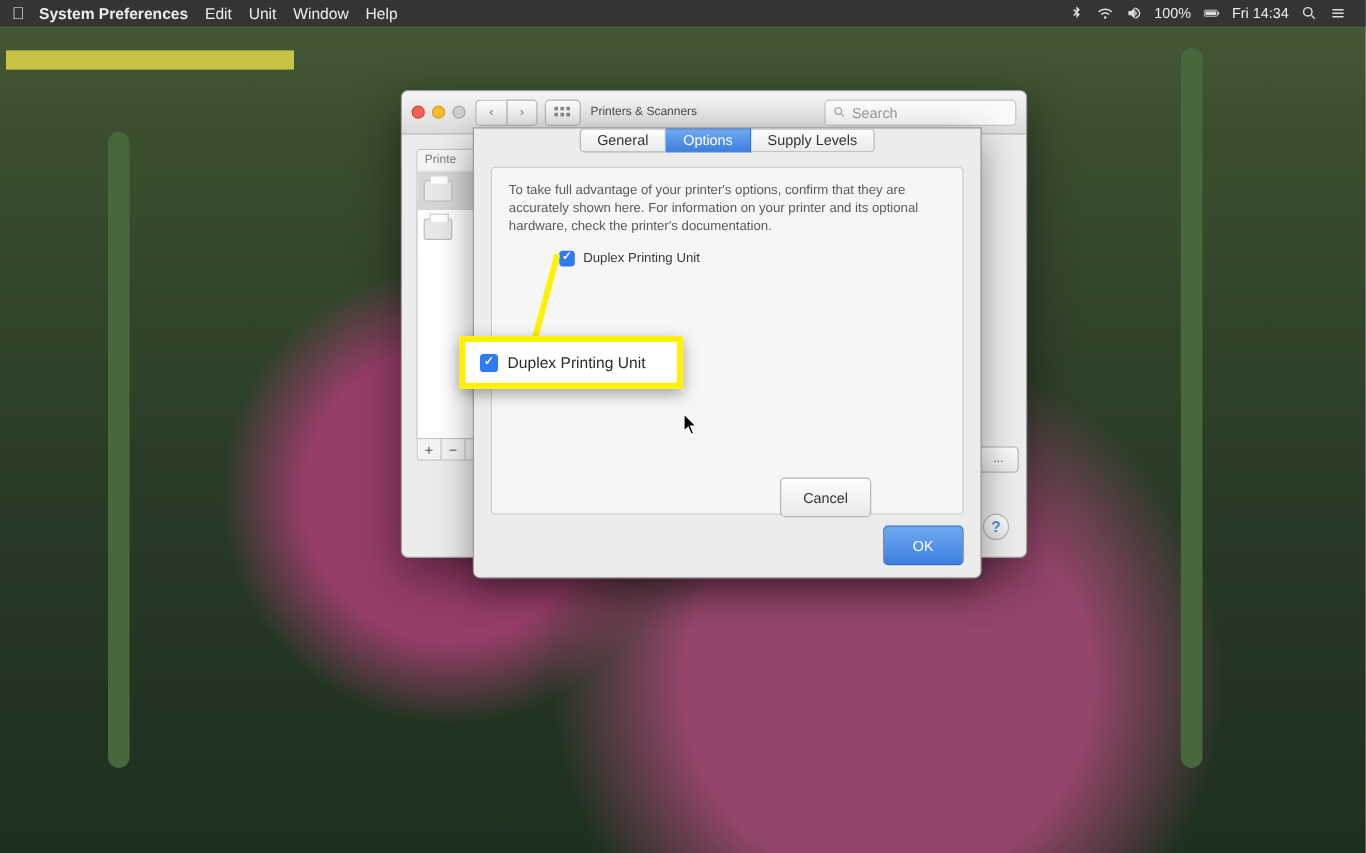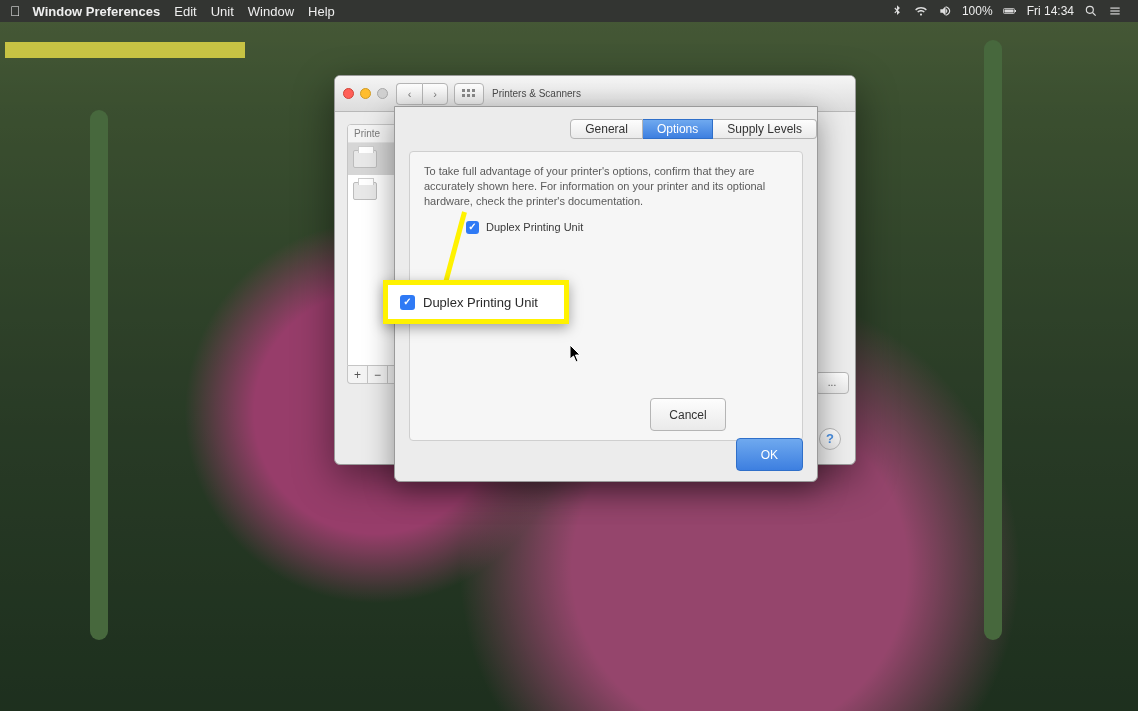--- a/index.html
+++ b/index.html
@@ -139,21 +139,21 @@
 }
 
 
 .sheet {
   position:absolute; left:394px; top:106px; width:424px; height:376px;
   background:#ececec; border:1px solid #9a9a9a; border-radius:0 0 6px 6px;
   box-shadow:0 10px 30px rgba(0,0,0,0.4);
   z-index:70;
 }
 .tabs {
-  display:flex; justify-content:flex-end; margin-top:12px;
+  display:flex; justify-content:center; 
 }
 .tab {
   height:20px; padding:0 14px; font-size:12px; line-height:18px;
   background:linear-gradient(#fdfdfd,#eaeaea); border:1px solid #b5b5b5;
   color:#333; cursor:default;
 }
 .tab:first-child { border-radius:4px 0 0 4px;}
 .tab:last-child { border-radius:0 4px 4px 0;}
 .tab:not(:first-child) { border-left:none; }
 .tab.active { background:linear-gradient(#6fa9ef,#3d7fe0); color:#fff; border-color:#2f6fc9;}
@@ -208,21 +208,21 @@
 .cursor svg { width:12px; height:18px; }
 </style>
 </head>
 <body>
 
 <div class="desktop"></div>
 <div class="dim-overlay"></div>
 
 <div class="menubar">
   <span class="apple"></span>
-  <span class="app-name">Window Preferences</span>
+  <span class="app-name">System Preferences</span>
   <span class="menu-item">Edit</span>
   <span class="menu-item">Unit</span>
   <span class="menu-item">Window</span>
   <span class="menu-item">Help</span>
   <span class="spacer"></span>
   <div class="status">
     <span>
         <svg viewBox="0 0 24 24">
           <path d="M12 2l5 5-3.5 3.5L17 14l-5 5V13l-3 3-1.5-1.5L11 11 7.5 7.5 9 6l3 3V2z"></path>
         </svg>
@@ -272,20 +272,27 @@
       <div class="dot green"></div>
     </div>
     <div class="nav-btns">
       <button>‹</button>
       <button>›</button>
     </div>
     <div class="grid-btn">
         <div class="gridicon"></div>
       </div>
     <div class="title-text">Printers &amp; Scanners</div>
+    <div class="search-box">
+      <svg viewBox="0 0 24 24">
+          <circle cx="10" cy="10" r="6" fill="none" stroke="#9a9a9a" stroke-width="2"></circle>
+          <line x1="15" y1="15" x2="20" y2="20" stroke="#9a9a9a" stroke-width="2"></line>
+        </svg>
+      <span>Search</span>
+    </div>
   </div>
   <div class="pref-body">
     <div class="sidebar">
       <div class="printer-list">
         <div class="header">Printe</div>
         <div class="printer-item selected">
           <div class="printer-icon"></div>
         </div>
         <div class="printer-item">
           <div class="printer-icon"></div>

